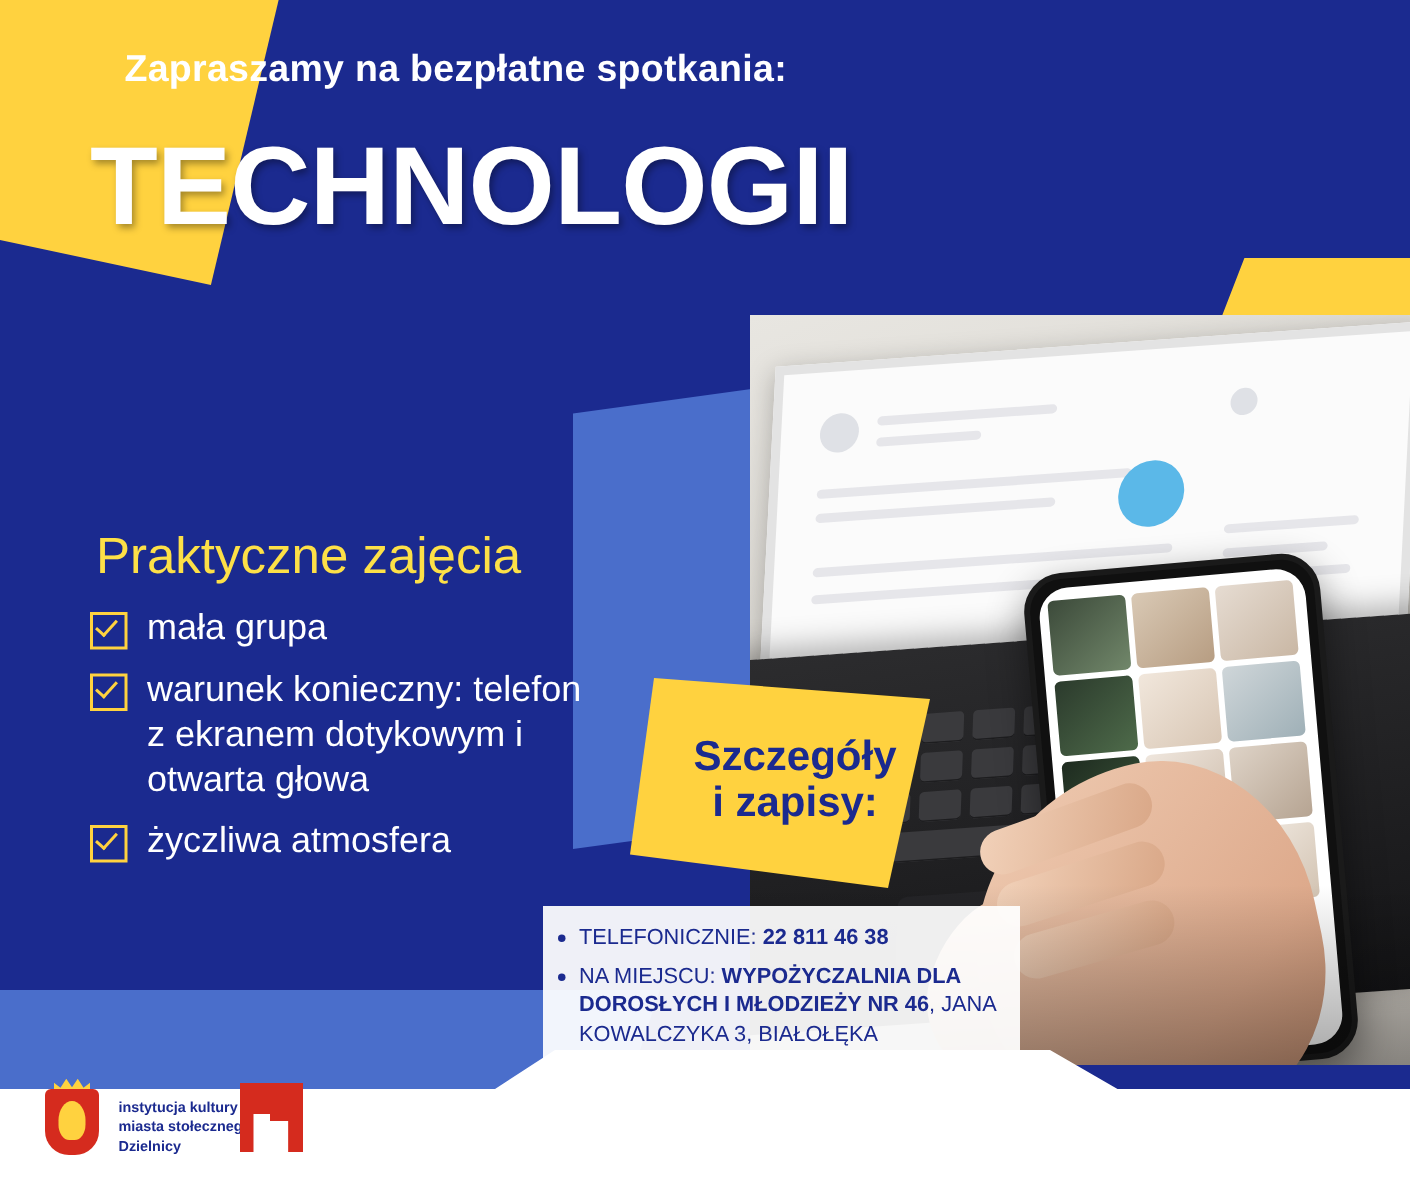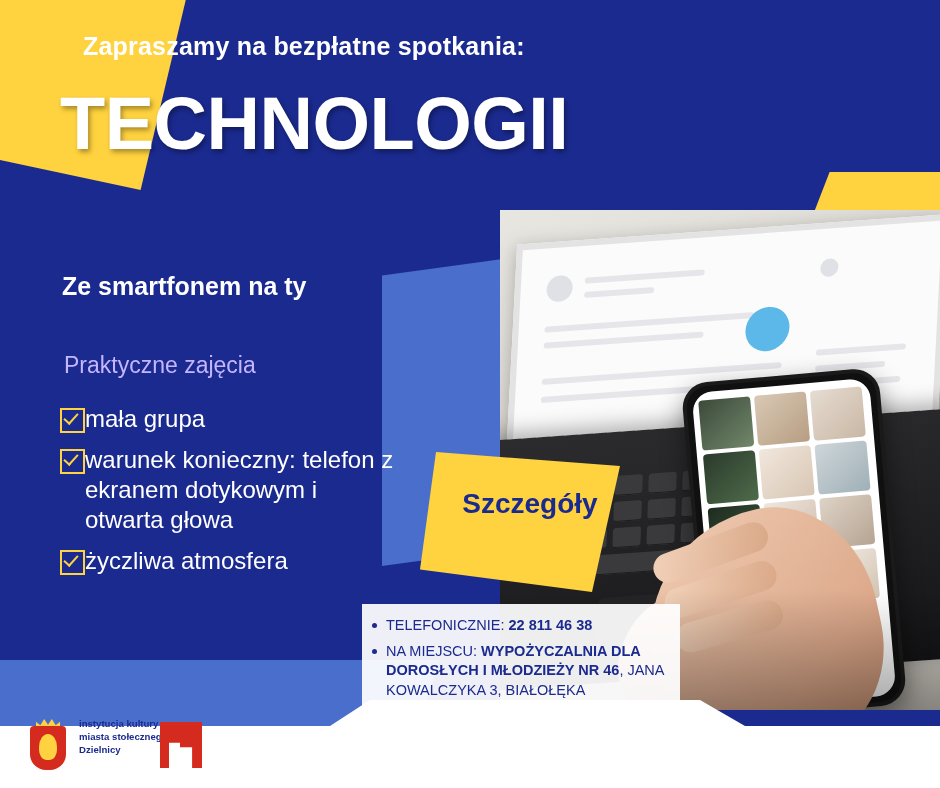--- a/index.html
+++ b/index.html
@@ -224,33 +224,33 @@
     position: absolute;
     left: 62px;
     top: 272px;
     font-size: 25px;
     font-weight: bold;
   }
   .section-heading {
     position: absolute;
     left: 64px;
     top: 352px;
-    font-size: 23px;
-    color: #c4b5fd;
+    font-size: 34px;
+    color: #fde047;
   }
   .bullets {
     position: absolute;
     left: 60px;
     top: 404px;
     width: 340px;
   }
   .bullet {
     display: flex;
     align-items: flex-start;
-    gap: 0;
+    gap: 13px;
     margin-bottom: 11px;
   }
   .checkbox {
     flex: 0 0 auto;
     width: 21px;
     height: 21px;
     border: 2.5px solid #ffd23f;
     margin-top: 4px;
     position: relative;
   }
@@ -307,21 +307,21 @@
     background: #1b2a8f;
     border-radius: 50%;
     margin-top: 7px;
   }
   .contact-text b { font-weight: bold; text-align: right; }
 
   
   .logo-group {
     position: absolute;
     display: flex;
-    align-items: flex-start;
+    align-items: flex-end;
     gap: 9px;
   }
   .logo-warszawa { left: 26px; top: 718px; }
   .logo-biblioteka { left: 158px; top: 720px; }
   .crest {
     width: 44px;
     height: 54px;
     position: relative;
   }
   .crest .shieldbody {
@@ -469,41 +469,41 @@
   <div class="shape yellow-badge"></div>
   <div class="shape blue-bottom-left"></div>
   <div class="shape white-bottom"></div>
 
   <div class="invite">Zapraszamy na bezpłatne spotkania:</div>
 
   <div class="title">
     <span class="line2">TECHNOLOGII</span>
   </div>
 
-  <div class="subtitle">Ze smartfonem na ty</div>
 
   <div class="section-heading">Praktyczne zajęcia</div>
 
   <div class="bullets">
     <div class="bullet">
       <span class="checkbox"></span>
       <span class="bullet-text">mała grupa</span>
     </div>
     <div class="bullet">
       <span class="checkbox"></span>
       <span class="bullet-text">warunek konieczny: telefon z ekranem dotykowym i otwarta głowa</span>
     </div>
     <div class="bullet">
       <span class="checkbox"></span>
       <span class="bullet-text">życzliwa atmosfera</span>
     </div>
   </div>
 
   <div class="badge-text">
     <div>Szczegóły</div>
+    <div>i zapisy:</div>
   </div>
 
   <div class="contact-box">
     <div class="contact-item">
       <span class="dot"></span>
       <span class="contact-text"><span>TELEFONICZNIE: </span><b>22 811 46 38</b></span>
     </div>
     <div class="contact-item">
       <span class="dot"></span>
       <span class="contact-text"><span>NA MIEJSCU: </span><b>WYPOŻYCZALNIA DLA DOROSŁYCH I MŁODZIEŻY NR 46</b><span>, JANA KOWALCZYKA 3, BIAŁOŁĘKA</span></span>

